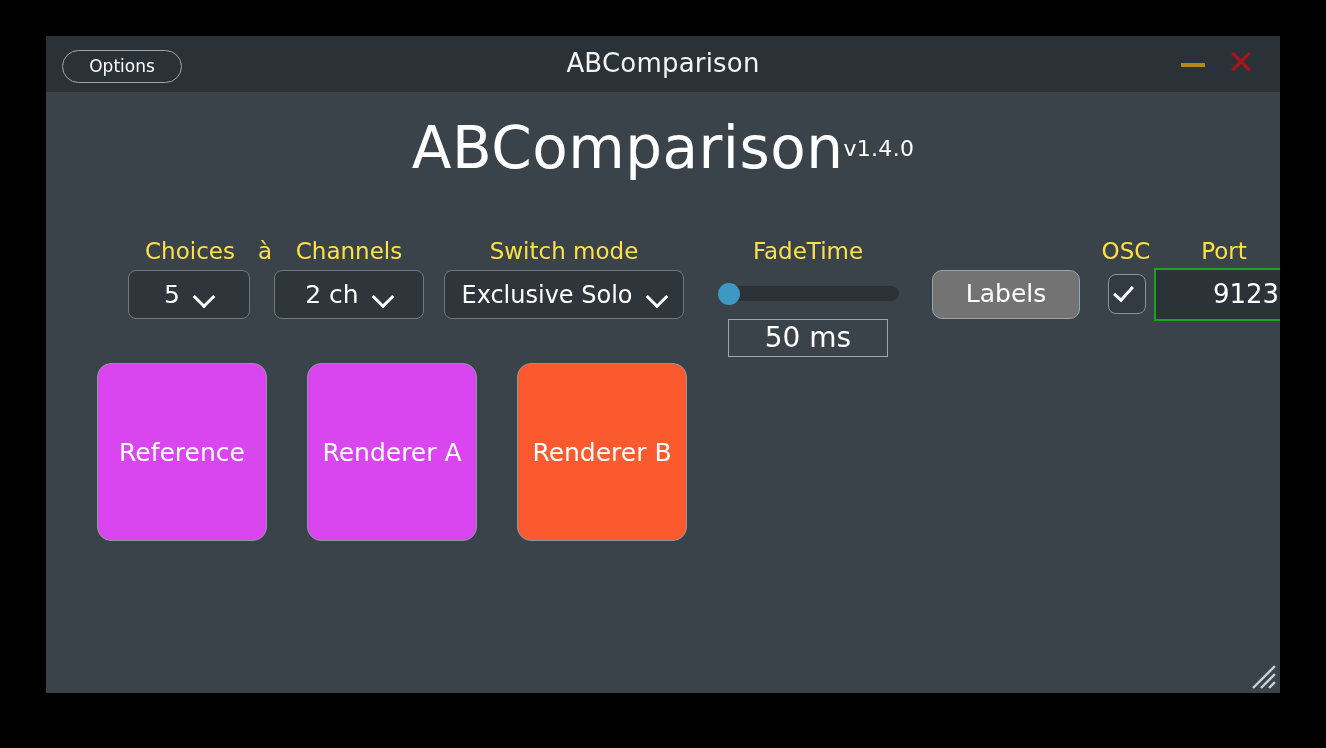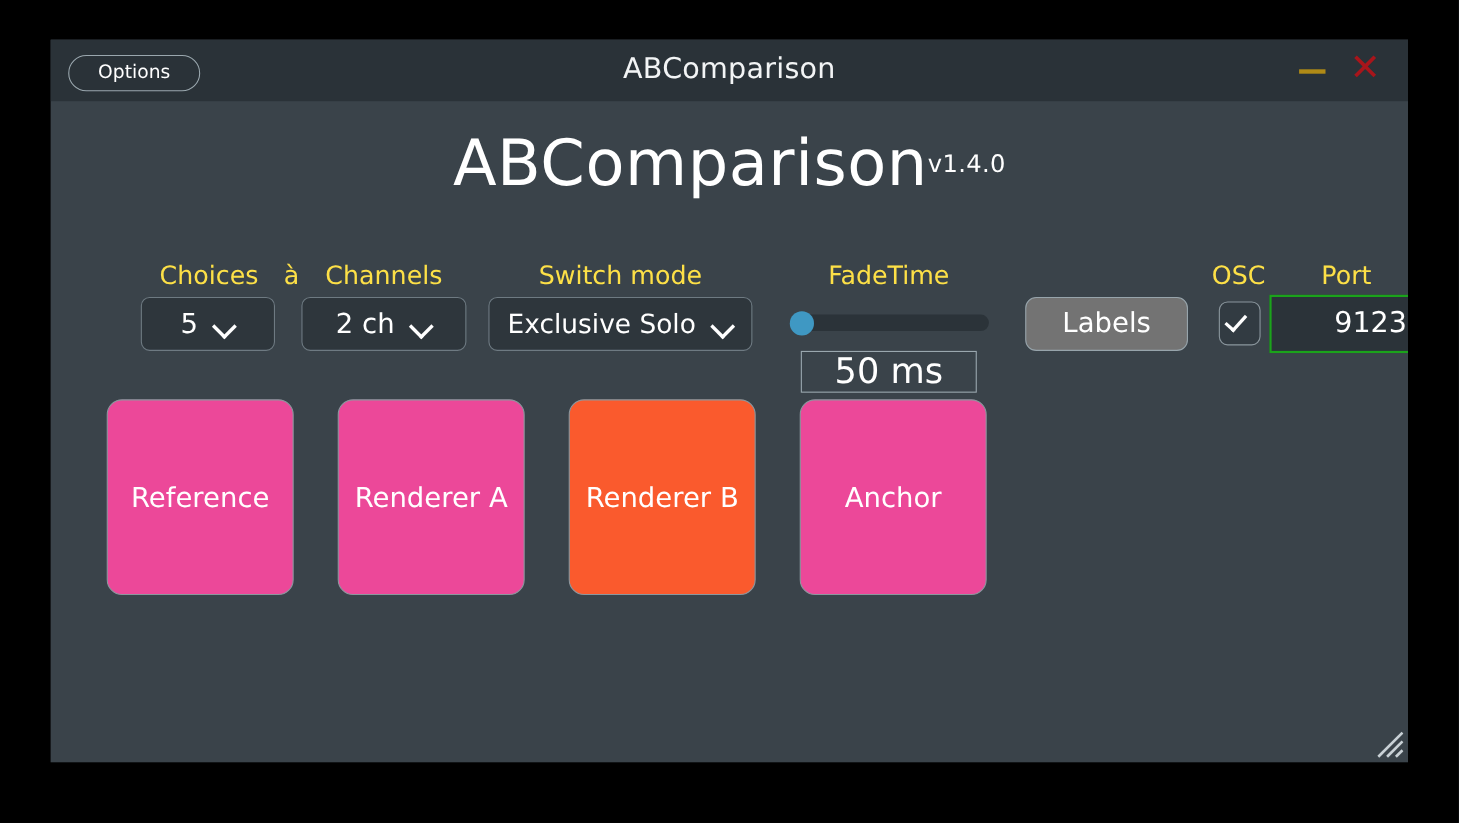--- a/index.html
+++ b/index.html
@@ -174,21 +174,21 @@
   }
   #fadetime-value {
     position: absolute;
     left: 682px;
     top: 283px;
     width: 160px;
     height: 38px;
     border: 1.4px solid #9aa7ae;
     background: transparent;
     color: #ffffff;
-    font-size: 32px;
+    font-size: 28px;
     line-height: 35px;
     text-align: center;
     cursor: text;
   }
 
   #labels-button {
     position: absolute;
     left: 886px;
     top: 234px;
     width: 148px;
@@ -249,21 +249,21 @@
     width: 1070px;
     height: 180px;
     display: flex;
     gap: 40px;
   }
   .choice-btn {
     width: 170px;
     height: 178px;
     border: 1.4px solid #8b979e;
     border-radius: 14px;
-    background: #ec4899;
+    background: #d946ef;
     color: #ffffff;
     font-size: 25px;
     display: flex;
     align-items: center;
     justify-content: center;
     cursor: pointer;
     user-select: none;
   }
   .choice-btn.active {
     background: #fa5a2d;
@@ -329,21 +329,20 @@
   <div id="osc-checkbox">
     <span class="tick"></span>
   </div>
 
   <div id="port-field">9123</div>
 
   <div id="choice-row">
     <div class="choice-btn">Reference</div>
     <div class="choice-btn">Renderer A</div>
     <div class="choice-btn active">Renderer B</div>
-    <div class="choice-btn">Anchor</div>
   </div>
 
   <svg id="resize-grip" viewBox="0 0 34 34">
     <line x1="33" y1="11" x2="11" y2="33" stroke="#c9d1d6" stroke-width="2.4"></line>
     <line x1="33" y1="19" x2="19" y2="33" stroke="#c9d1d6" stroke-width="2.4"></line>
     <line x1="33" y1="27" x2="27" y2="33" stroke="#c9d1d6" stroke-width="2.4"></line>
   </svg>
 
 </div>
 

